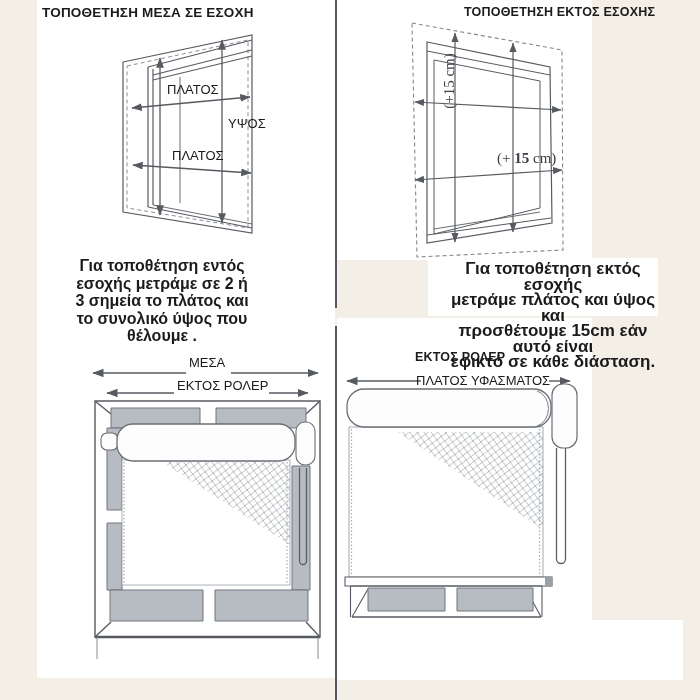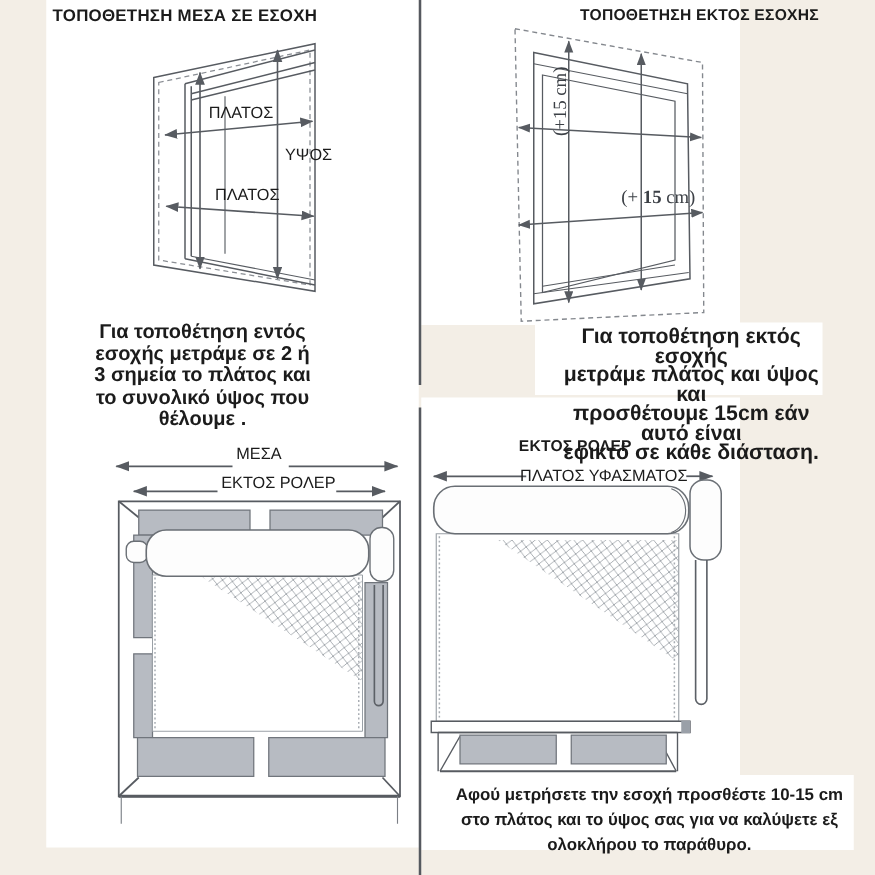--- a/index.html
+++ b/index.html
@@ -195,17 +195,14 @@
       <line x1="204" y1="272" x2="189" y2="244"></line>
     </g>
     <g fill="#b7bbc2" stroke="#70757c" stroke-width="1">
       <rect x="31" y="243" width="77" height="23"></rect>
       <rect x="120" y="243" width="76" height="23"></rect>
     </g>
   </svg>
 
   <div class="abs dlabel" style="left:400px;top:373px;margin-left:16px;">ΠΛΑΤΟΣ ΥΦΑΣΜΑΤΟΣ</div>
 
-  <div class="abs note" style="left:352px;top:626px;font-size:13.5px;line-height:20px;width:335px;">Αφού μετρήσετε την εσοχή προσθέστε 10-15 cm
-στο πλάτος και το ύψος σας για να καλύψετε εξ
-ολοκλήρου το παράθυρο.</div>
 
 </div>
 
 </body></html>

